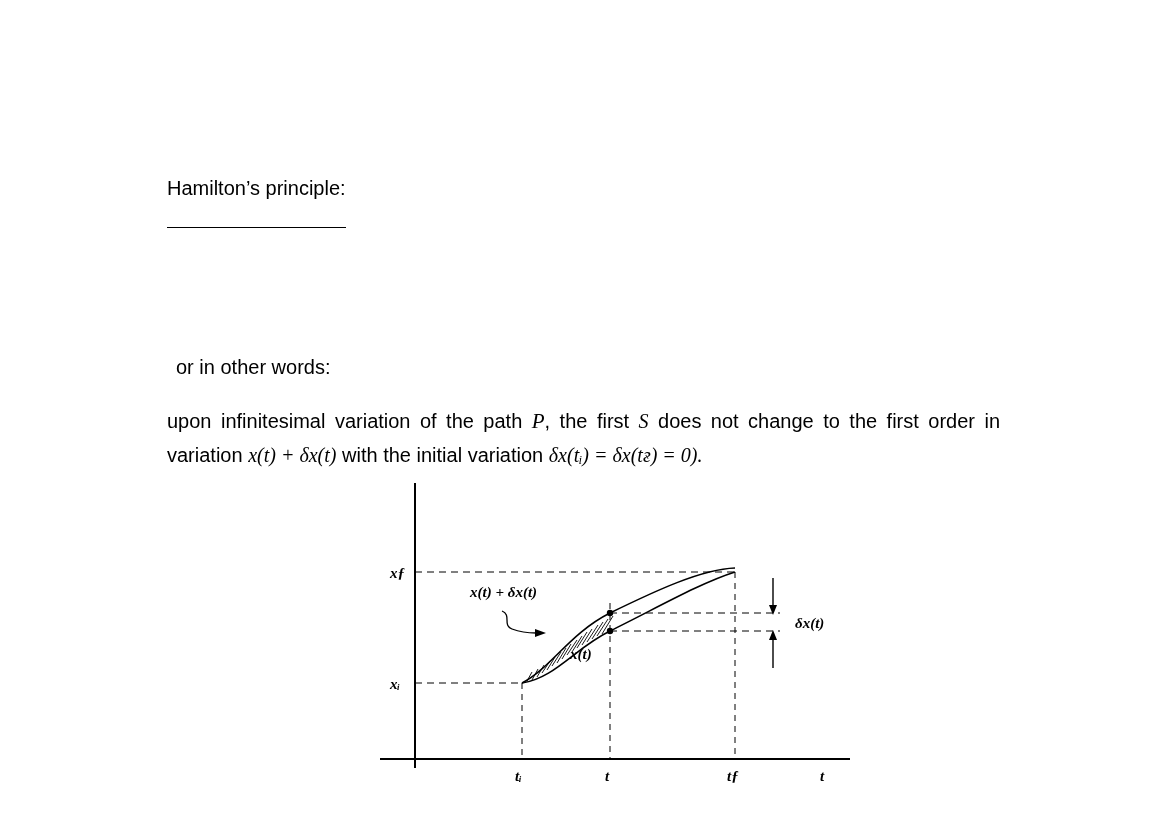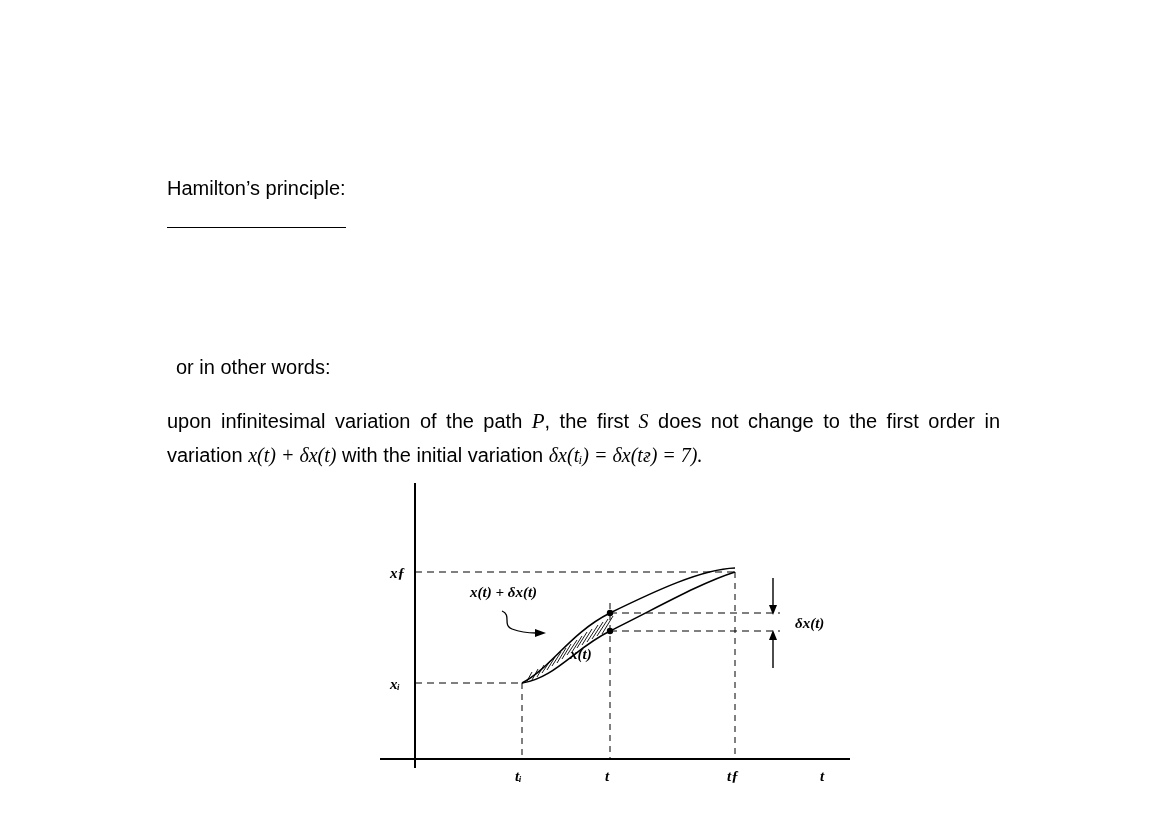--- a/index.html
+++ b/index.html
@@ -81,21 +81,21 @@
 <body>
 
 <div class="page">
 
   <div class="heading">Hamilton’s principle:</div>
 
 
   <div class="para p2">or in other words:</div>
 
   <div class="para p3">
-    <span>upon infinitesimal variation of the path </span><span class="mathcal">P</span><span>, the first </span><span class="mathit">S</span><span> does not change to the first order in variation </span><span class="mathit">x(t) + δx(t)</span><span> with the initial variation </span><span class="mathit">δx(tᵢ) = δx(tғ) = 7).</span>
+    <span>upon infinitesimal variation of the path </span><span class="mathcal">P</span><span>, the first </span><span class="mathit">S</span><span> does not change to the first order in variation </span><span class="mathit">x(t) + δx(t)</span><span> with the initial variation </span><span class="mathit">δx(tᵢ) = δx(tғ) = 0).</span>
   </div>
 
   <div class="figure-wrap">
     <svg width="500" height="310" viewBox="0 0 500 310" xmlns="http://www.w3.org/2000/svg">
 
       <line x1="45" y1="0" x2="45" y2="285" stroke="#000" stroke-width="2"></line>
       <line x1="10" y1="276" x2="480" y2="276" stroke="#000" stroke-width="2"></line>
 
       <line x1="45" y1="89" x2="365" y2="89" stroke="#000" stroke-width="1" stroke-dasharray="7,5"></line>
 

